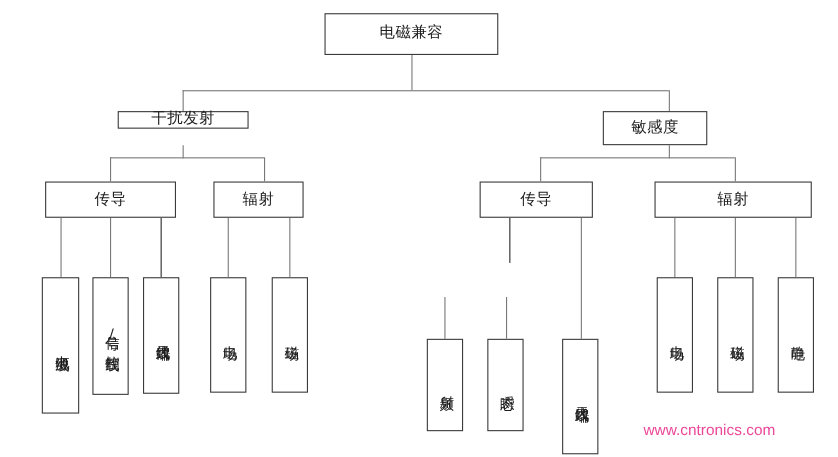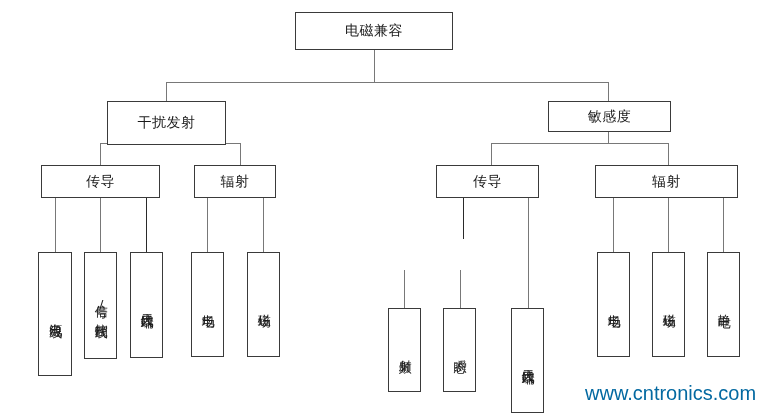--- a/index.html
+++ b/index.html
@@ -54,22 +54,22 @@
     background: #787878;
     z-index: 1;
   }
   .conn.dark {
     background: #2a2a2a;
   }
   .vline { width: 1px; }
   .hline { height: 1px; }
   .watermark {
     position: absolute;
-    color: #0369a1;
-    font-size: 20px;
+    color: #ec4899;
+    font-size: 14px;
     font-family: "Liberation Sans", "DejaVu Sans", sans-serif;
     letter-spacing: 0px;
     white-space: nowrap;
     z-index: 2;
   }
 </style>
 </head>
 <body>
 
 <div id="canvas">
@@ -105,25 +105,25 @@
   <div class="conn vline" style="left:460px; top:270px; height:38px;"></div>
 
   <div class="conn vline" style="left:613px; top:198px; height:54px;"></div>
   <div class="conn vline" style="left:668px; top:198px; height:54px;"></div>
   <div class="conn vline" style="left:723px; top:198px; height:54px;"></div>
 
   <div class="node h" style="left:295px; top:12px; width:158px; height:38px;">
     <span class="txt">电磁兼容</span>
   </div>
 
-  <div class="node h" style="left:107px; top:101px; width:119px; height:44px;">
+  <div class="node h" style="left:107px; top:101px; width:119px; height:16px;">
     <span class="txt">干扰发射</span>
   </div>
 
-  <div class="node h" style="left:548px; top:101px; width:123px; height:31px;">
+  <div class="node h" style="left:548px; top:101px; width:95px; height:31px;">
     <span class="txt">敏感度</span>
   </div>
 
   <div class="node h" style="left:41px; top:165px; width:119px; height:33px;">
     <span class="txt">传导</span>
   </div>
 
   <div class="node h" style="left:194px; top:165px; width:82px; height:33px;">
     <span class="txt">辐射</span>
   </div>

